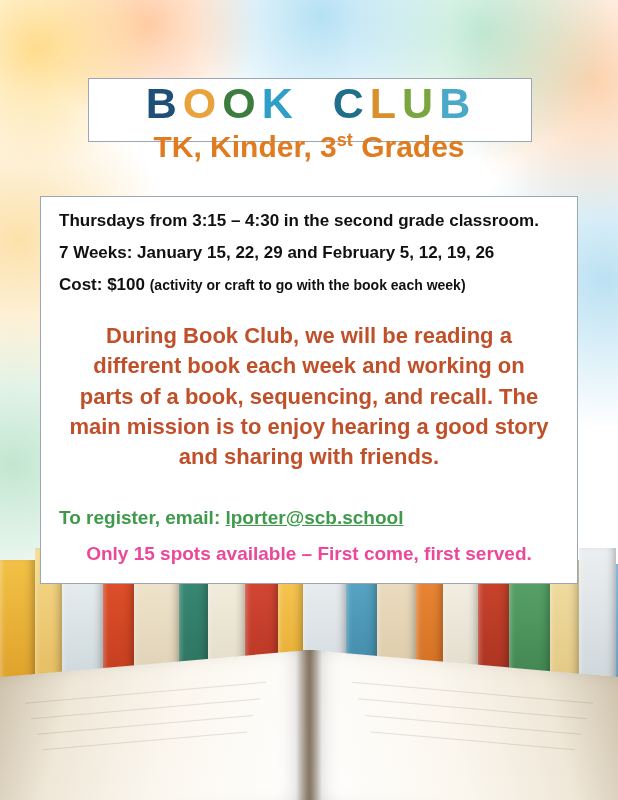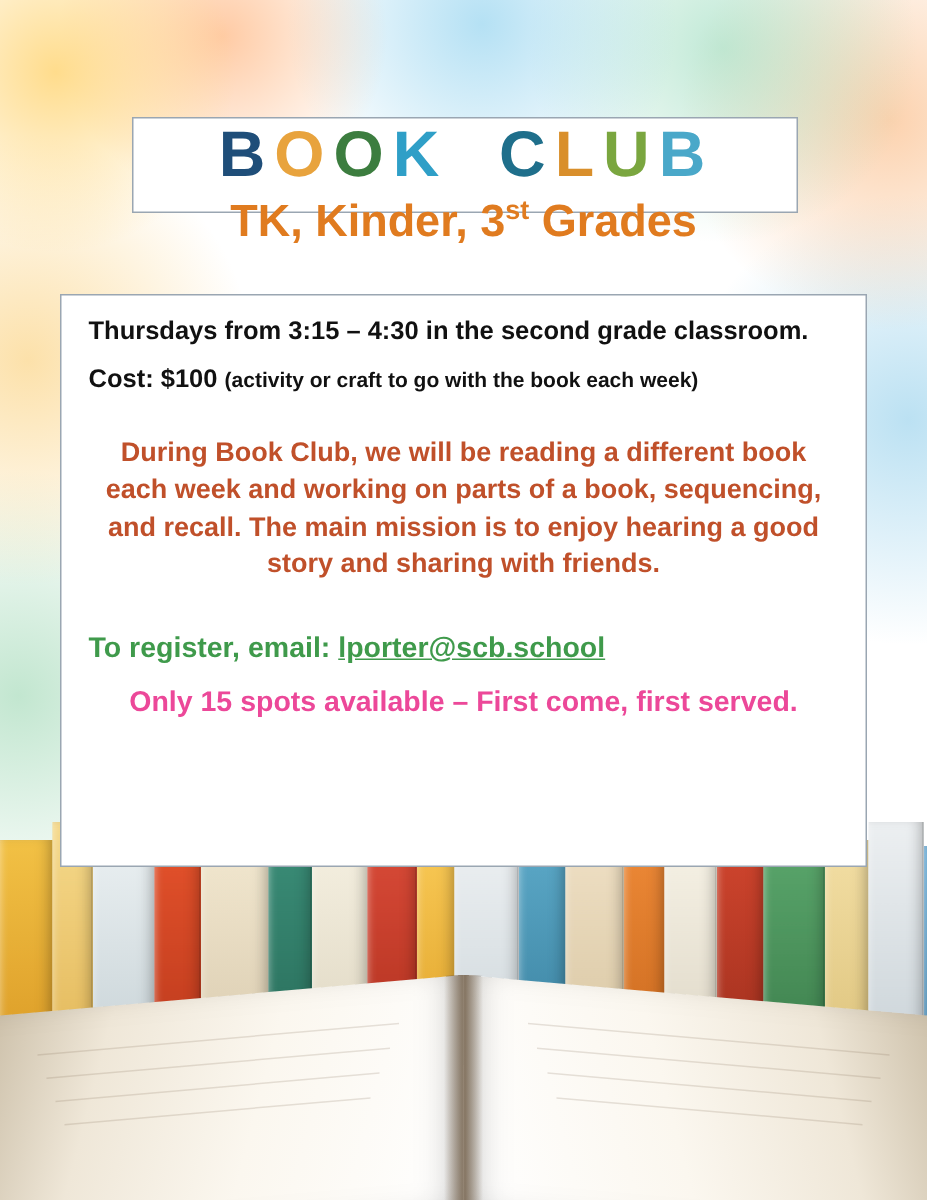--- a/index.html
+++ b/index.html
@@ -169,21 +169,21 @@
     margin: 0 0 12px 0;
   }
   .info-line .note {
     font-weight: bold;
     font-size: 14px;
   }
 
   .paragraph {
     margin: 26px 6px 0 6px;
     text-align: center;
-    font-size: 18px;
+    font-size: 22px;
     font-weight: bold;
     color: #c0502a;
     line-height: 1.38;
   }
 
   .register {
     margin: 34px 0 0 0;
     font-size: 19px;
     font-weight: bold;
     color: #3f9a4b;
@@ -252,20 +252,21 @@
       <span style="color:#1f4e79;">B</span><span style="color:#e8a33d;">O</span><span style="color:#3c7d3f;">O</span><span style="color:#2f9fc7;">K</span><span>&nbsp;&nbsp;</span><span style="color:#1f6f8b;">C</span><span style="color:#d98f2b;">L</span><span style="color:#7aa63f;">U</span><span style="color:#4aa8c9;">B</span>
     </div>
   </div>
 
   <div class="subtitle">
     <span>TK, Kinder, 3</span><span class="sup">st</span><span> Grades</span>
   </div>
 
   <div class="body-card">
     <div class="info-line">Thursdays from 3:15 – 4:30 in the second grade classroom.</div>
+    <div class="info-line">7 Weeks: January 15, 22, 29 and February 5, 12, 19, 26</div>
     <div class="info-line">
       <span>Cost: $100 </span><span class="note">(activity or craft to go with the book each week)</span>
     </div>
 
     <div class="paragraph">During Book Club, we will be reading a different book each week and working on parts of a book, sequencing, and recall.  The main mission is to enjoy hearing a good story and sharing with friends.</div>
 
     <div class="register">
       <span>To register, email: </span><span class="email">lporter@scb.school</span>
     </div>
     <div class="spots">Only 15 spots available – First come, first served.</div>

